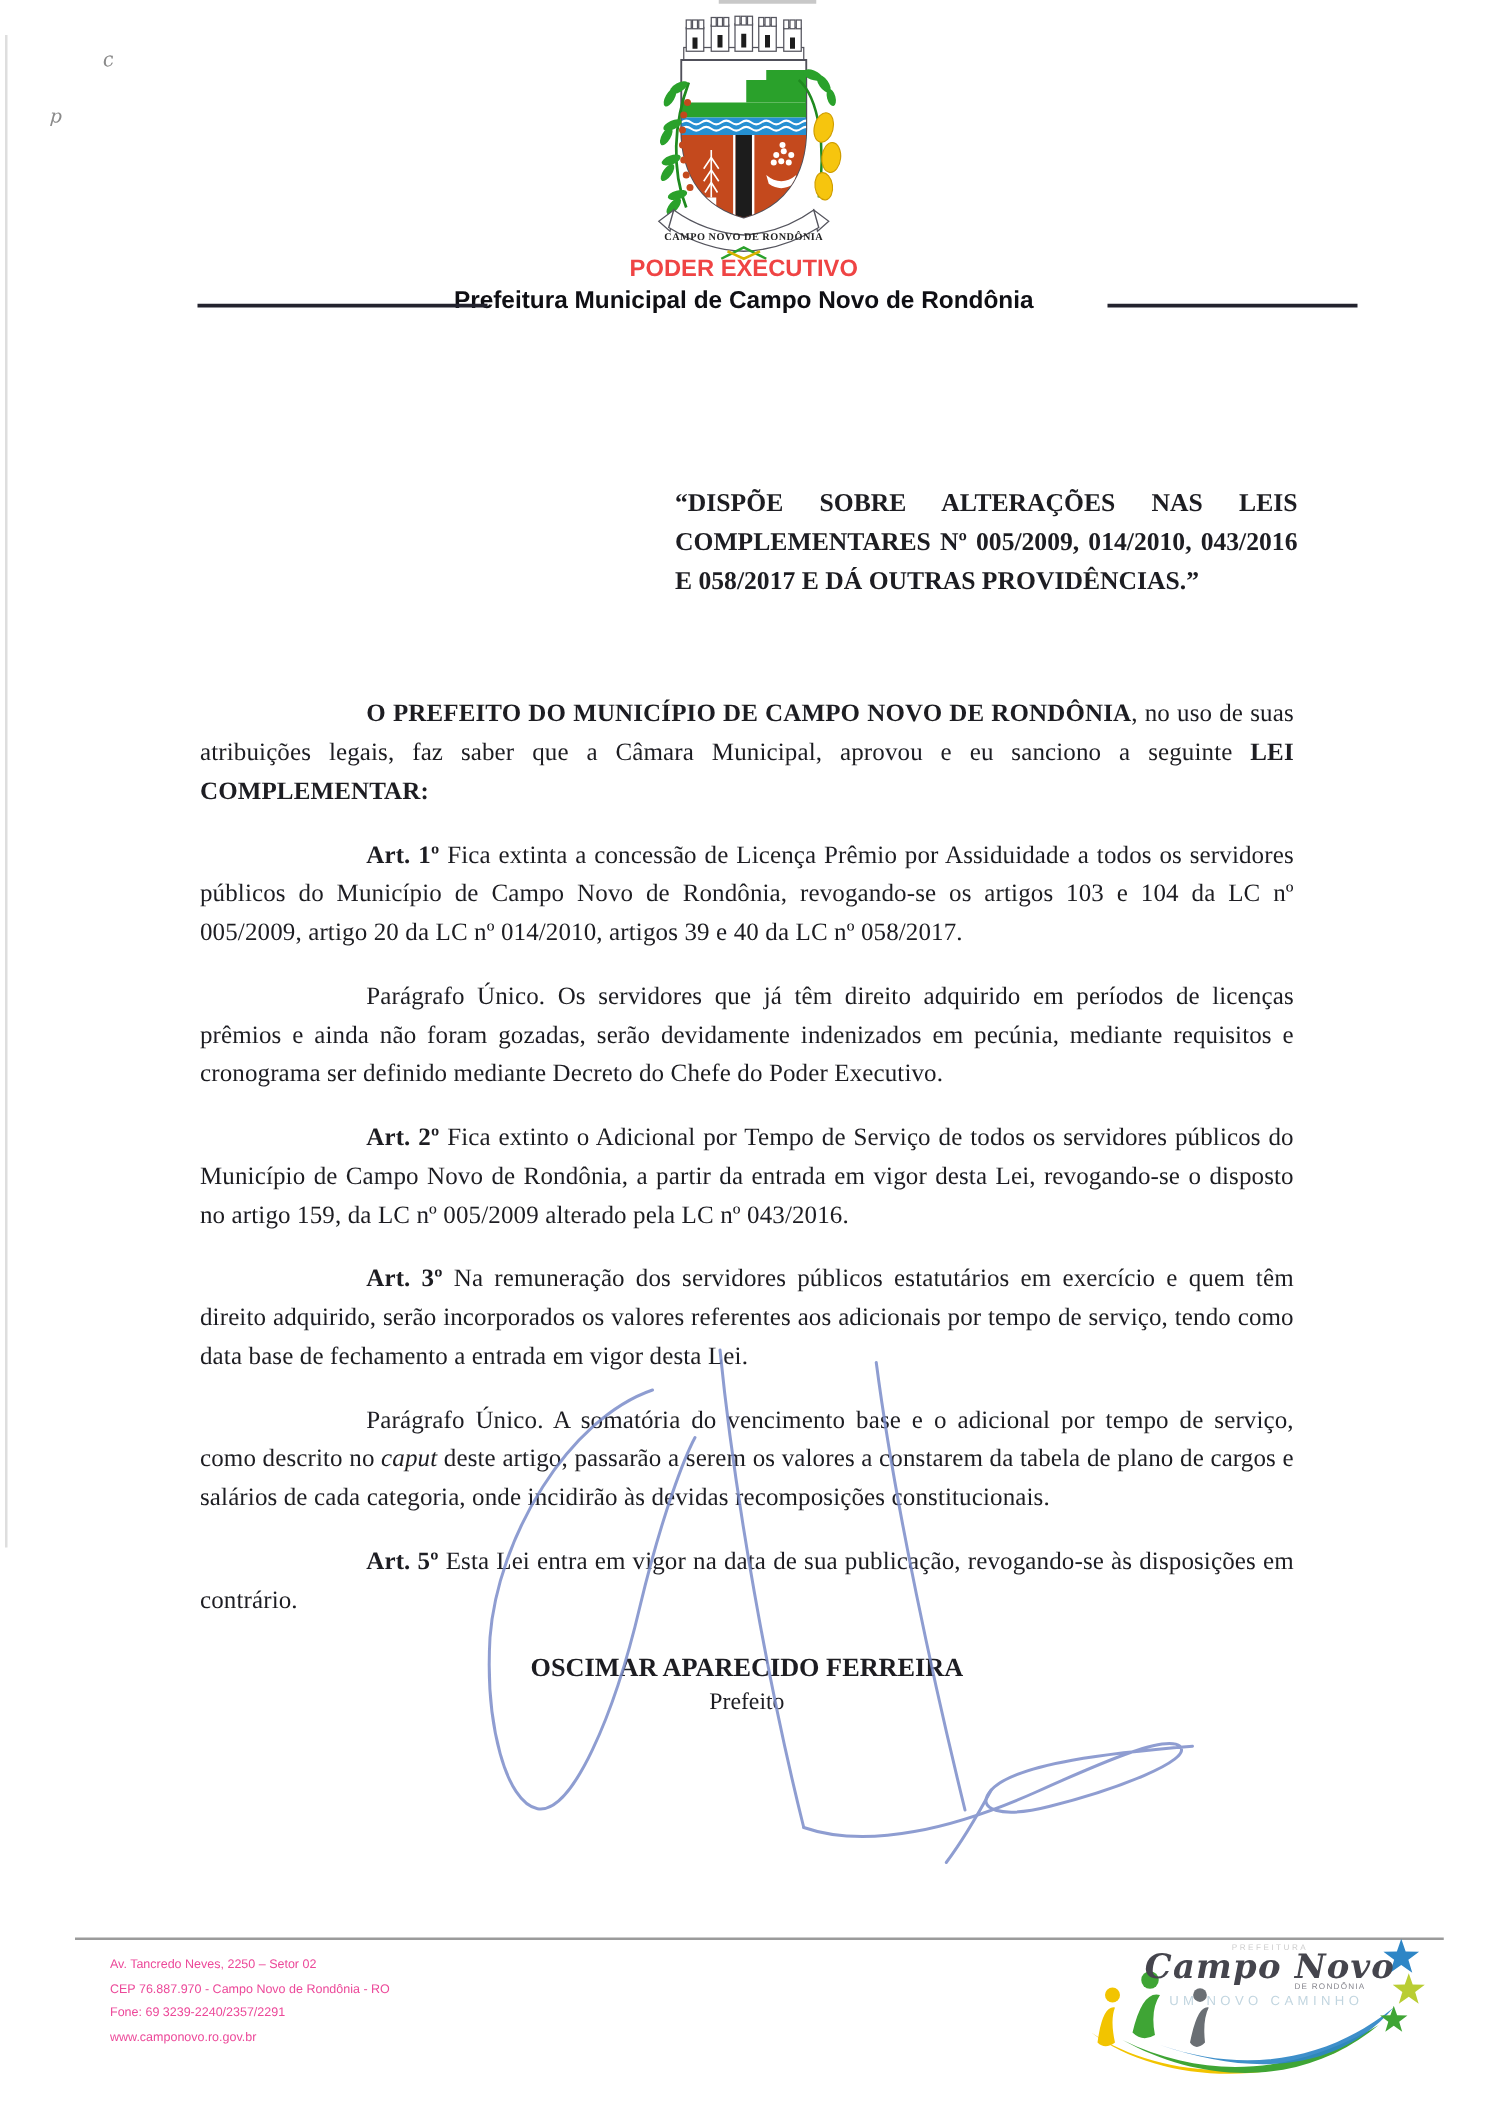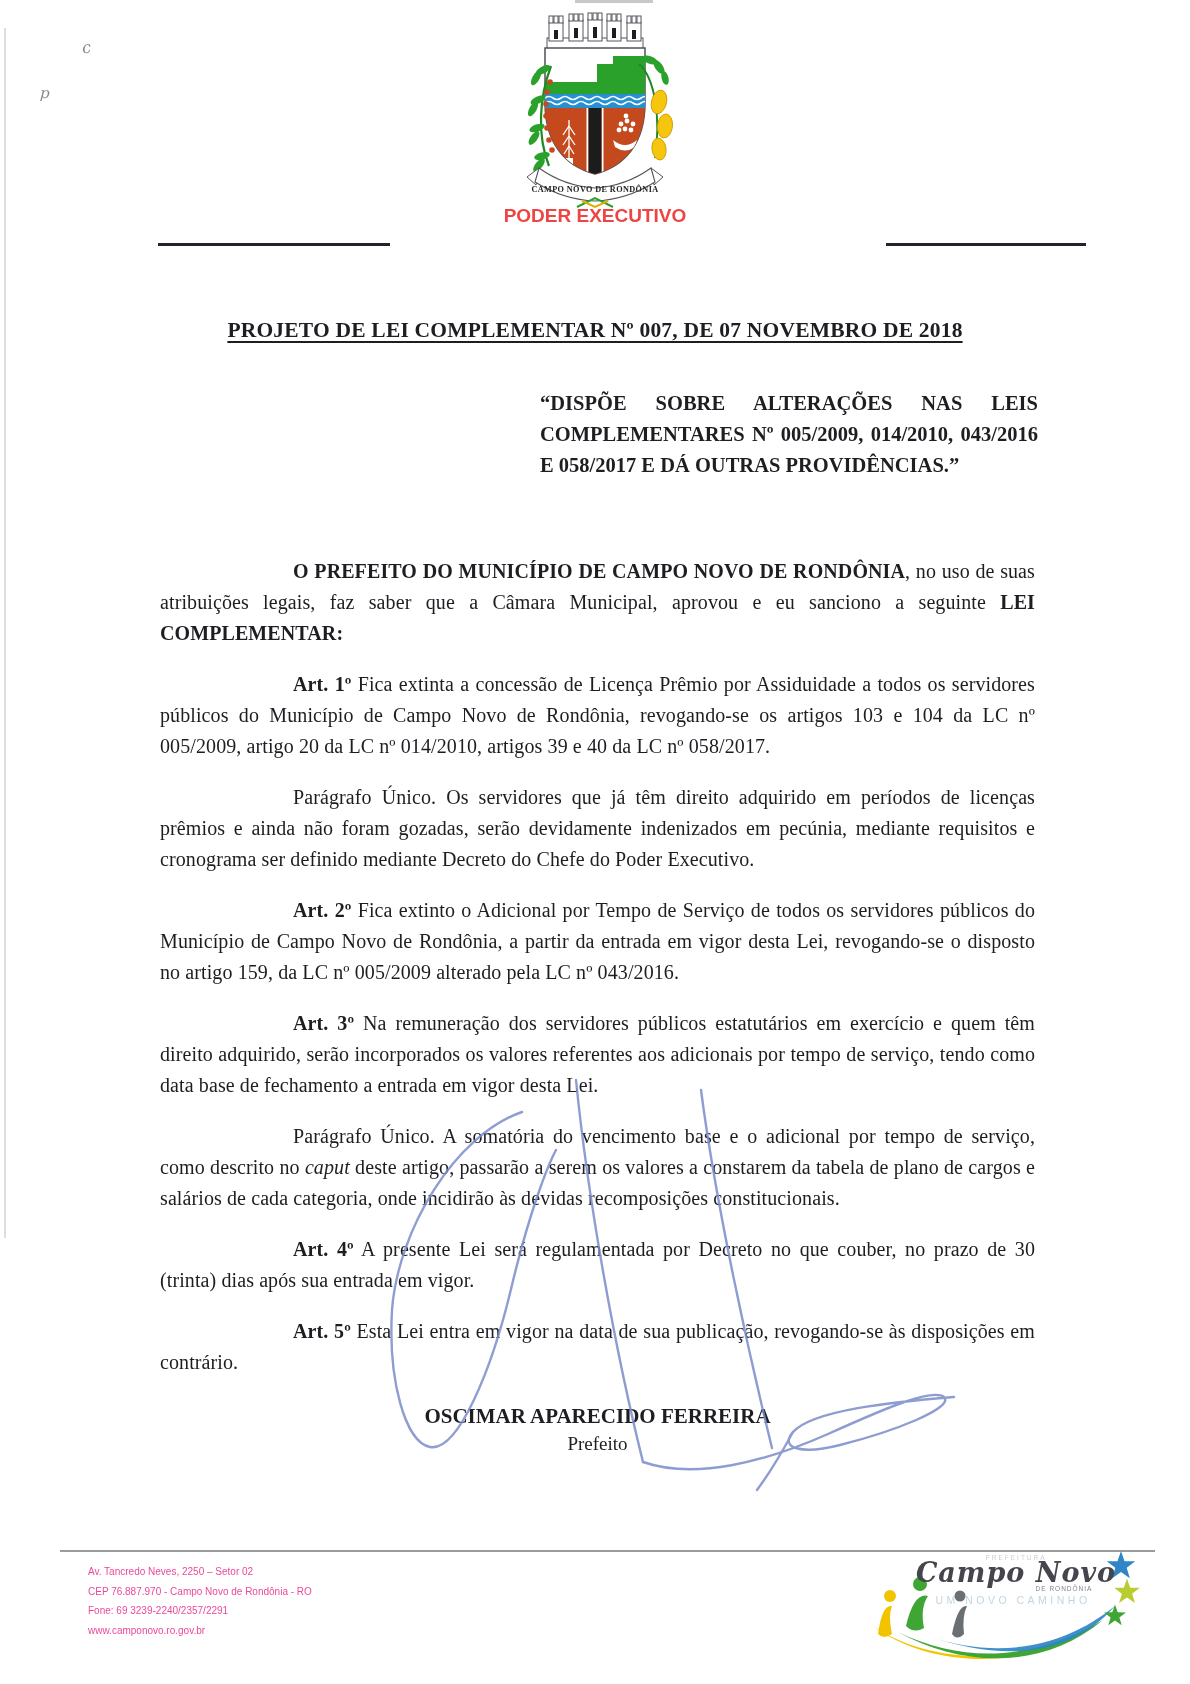--- a/index.html
+++ b/index.html
@@ -172,34 +172,33 @@
       <path d="M30 160 Q55 178 86 180 Q117 178 142 160 L146 174 Q117 192 86 193 Q55 192 26 174 Z" fill="#ffffff" stroke="#55555e" stroke-width="1.1"></path>
       <text x="86" y="184" text-anchor="middle" font-family="Liberation Serif, serif" font-size="8.2" font-weight="bold" fill="#232323" letter-spacing="0.4">CAMPO NOVO DE RONDÔNIA</text>
     </g>
     <g stroke-width="2" fill="none">
       <path d="M68 199 L86 190 L104 199" stroke="#2aa12b"></path>
       <path d="M73 193 L86 199 L99 193" stroke="#d9b200"></path>
     </g>
   </svg>
 
   <div class="org-power">PODER EXECUTIVO</div>
+  <div class="org-name">Prefeitura Municipal de Campo Novo de Rondônia</div>
   <div class="rule rule-left"></div>
   <div class="rule rule-right"></div>
 
-  <div class="doc-title">PROJETO DE LEI COMPLEMENTAR Nº 007, DE 07 NOVEMBRO DE 2018</div>
   <div class="epigraph">“DISPÕE SOBRE ALTERAÇÕES NAS LEIS COMPLEMENTARES Nº 005/2009, 014/2010, 043/2016 E 058/2017 E DÁ OUTRAS PROVIDÊNCIAS.”</div>
 
   <div class="doc-body">
       <p class="para"><span class="b">O PREFEITO DO MUNICÍPIO DE CAMPO NOVO DE RONDÔNIA</span><span>, no uso de suas atribuições legais, faz saber que a Câmara Municipal, aprovou e eu sanciono a seguinte </span><span class="b">LEI COMPLEMENTAR:</span></p>
       <p class="para"><span class="b">Art. 1º</span><span> Fica extinta a concessão de Licença Prêmio por Assiduidade a todos os servidores públicos do Município de Campo Novo de Rondônia, revogando-se os artigos 103 e 104 da LC nº 005/2009, artigo 20 da LC nº 014/2010, artigos 39 e 40 da LC nº 058/2017.</span></p>
       <p class="para"><span>Parágrafo Único. Os servidores que já têm direito adquirido em períodos de licenças prêmios e ainda não foram gozadas, serão devidamente indenizados em pecúnia, mediante requisitos e cronograma ser definido mediante Decreto do Chefe do Poder Executivo.</span></p>
       <p class="para"><span class="b">Art. 2º</span><span> Fica extinto o Adicional por Tempo de Serviço de todos os servidores públicos do Município de Campo Novo de Rondônia, a partir da entrada em vigor desta Lei, revogando-se o disposto no artigo 159, da LC nº 005/2009 alterado pela LC nº 043/2016.</span></p>
       <p class="para"><span class="b">Art. 3º</span><span> Na remuneração dos servidores públicos estatutários em exercício e quem têm direito adquirido, serão incorporados os valores referentes aos adicionais por tempo de serviço, tendo como data base de fechamento a entrada em vigor desta Lei.</span></p>
       <p class="para"><span>Parágrafo Único. A somatória do vencimento base e o adicional por tempo de serviço, como descrito no </span><span class="i">caput</span><span> deste artigo, passarão a serem os valores a constarem da tabela de plano de cargos e salários de cada categoria, onde incidirão às devidas recomposições constitucionais.</span></p>
-      <p class="para"><span class="b">Art. 4º</span><span> A presente Lei será regulamentada por Decreto no que couber, no prazo de 30 (trinta) dias após sua entrada em vigor.</span></p>
       <p class="para"><span class="b">Art. 5º</span><span> Esta Lei entra em vigor na data de sua publicação, revogando-se às disposições em contrário.</span></p>
       <div class="sig-block">
         <div class="sig-name">OSCIMAR APARECIDO FERREIRA</div>
         <div class="sig-role">Prefeito</div>
       </div>
     </div>
 
   <div class="doc-body" style="top:auto;bottom:auto;"></div>
 
   <svg class="signature-ink" width="700" height="470" viewBox="330 1050 700 470">

